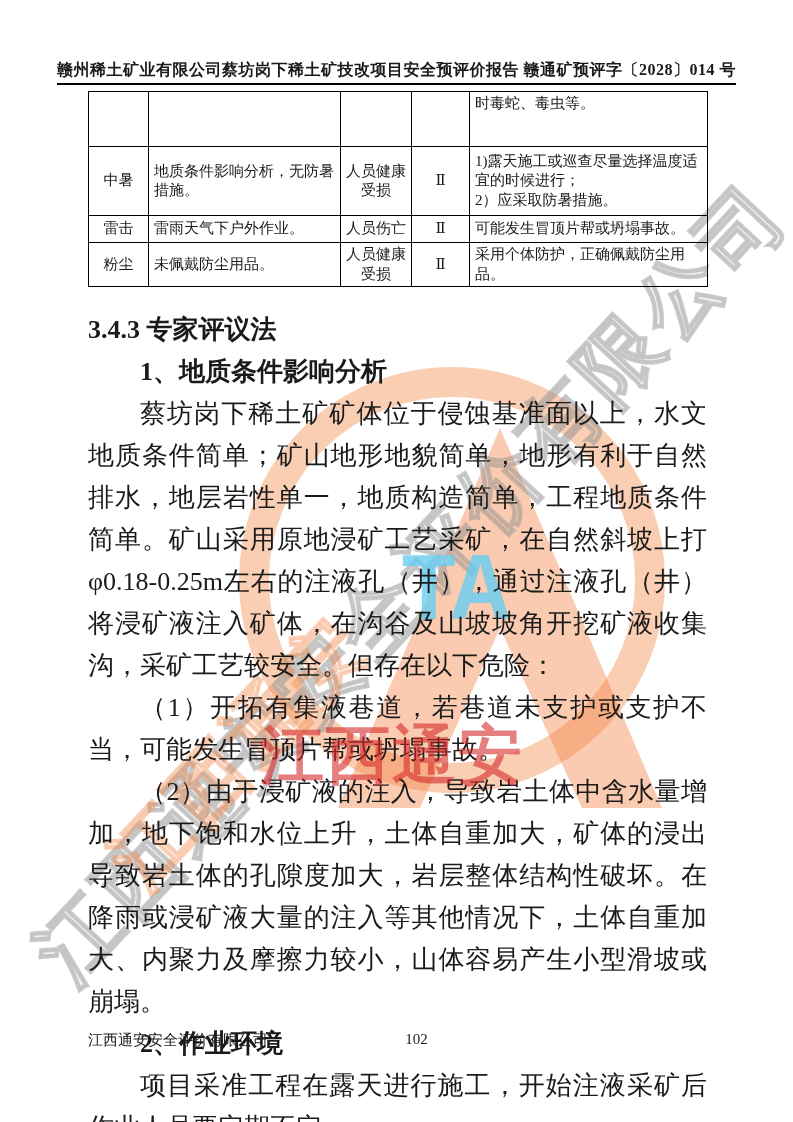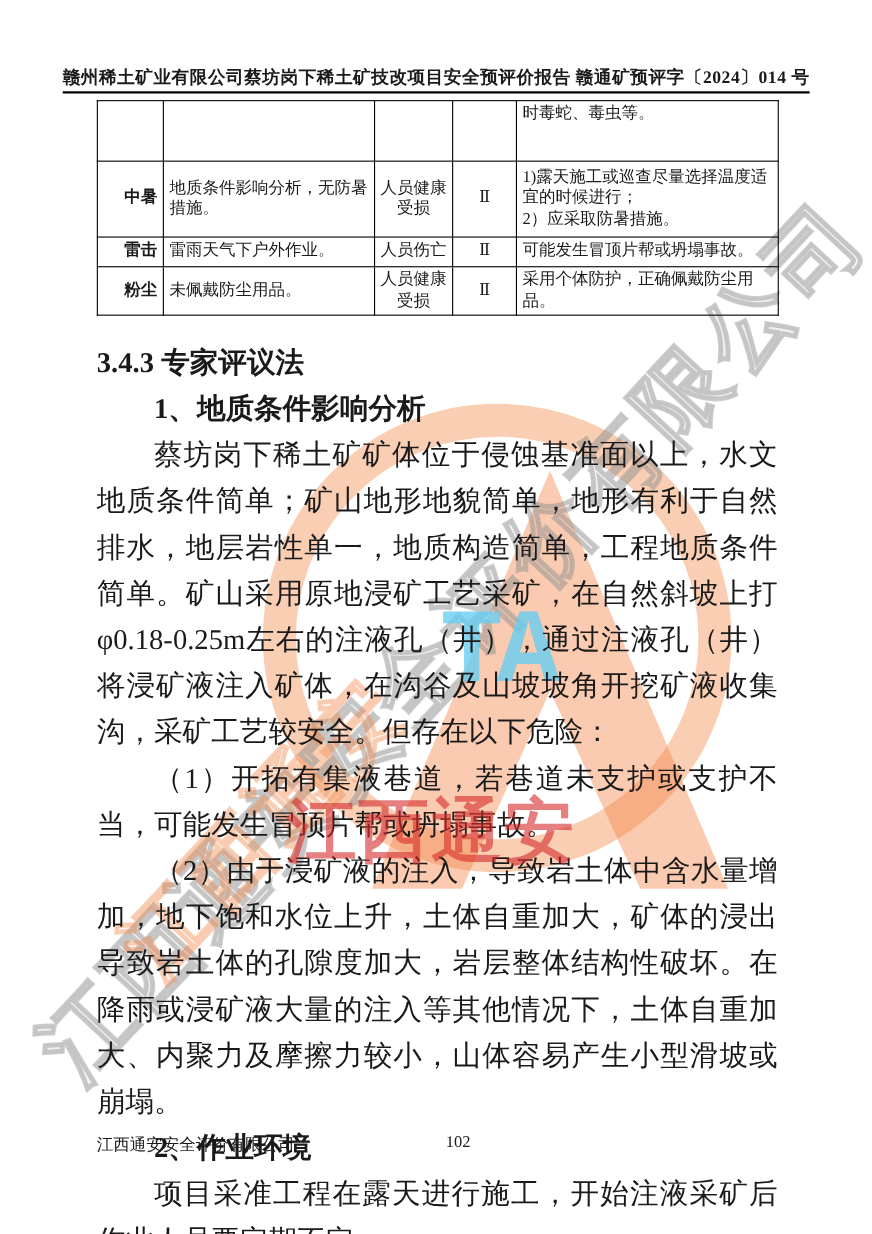--- a/index.html
+++ b/index.html
@@ -44,21 +44,21 @@
   .doc-header{
     display:inline-block;font-size:16px;font-weight:600;letter-spacing:0.5px;
     border-bottom:2px solid #000;padding-bottom:2px;white-space:nowrap;
   }
   table.hazard{
     border-collapse:collapse;margin:6px auto 0 88px;width:619px;
     font-size:15px;line-height:1.3;table-layout:fixed;
   }
   table.hazard td{border:1.5px solid #000;padding:2px 5px;vertical-align:middle;}
   col.c1{width:60px}col.c2{width:192px}col.c3{width:71px}col.c4{width:58px}col.c5{width:238px}
-  td.hz{font-weight:bold;text-align:right;}
+  td.hz{font-weight:normal;text-align:center;}
   td.csq,td.lvl{text-align:center;}
   td.meas{white-space:pre-line;}
   tr.r0 td{height:50px;}
   tr.r0 td.meas{vertical-align:top;}
   tr.r1 td{height:64px;}
   tr.r2 td{height:22px;}
   tr.r3 td{height:30px;}
   .body-text{margin:22px 88px 0 88px;width:619px;font-size:26px;line-height:42px;}
   .sec-h{font-weight:bold;margin:0;}
   .sub-h{font-weight:bold;margin:0;text-indent:2em;}
@@ -82,21 +82,21 @@
     <div class="wm-diagonal">江西通安安全评价有限公司</div>
     <div class="wm-diagonal-orange">江西通安</div>
     <div class="wm-blue">TA</div>
   </div>
 
   <div class="wm-red">江西通安</div>
 
   <div class="content">
 
     <div class="header-wrap">
-      <span class="doc-header">赣州稀土矿业有限公司蔡坊岗下稀土矿技改项目安全预评价报告 赣通矿预评字〔2024〕014 号</span>
+      <span class="doc-header">赣州稀土矿业有限公司蔡坊岗下稀土矿技改项目安全预评价报告 赣通矿预评字〔2028〕014 号</span>
     </div>
 
     <table class="hazard">
       <colgroup>
           <col class="c1">
           <col class="c2">
           <col class="c3">
           <col class="c4">
           <col class="c5">
         </colgroup>

